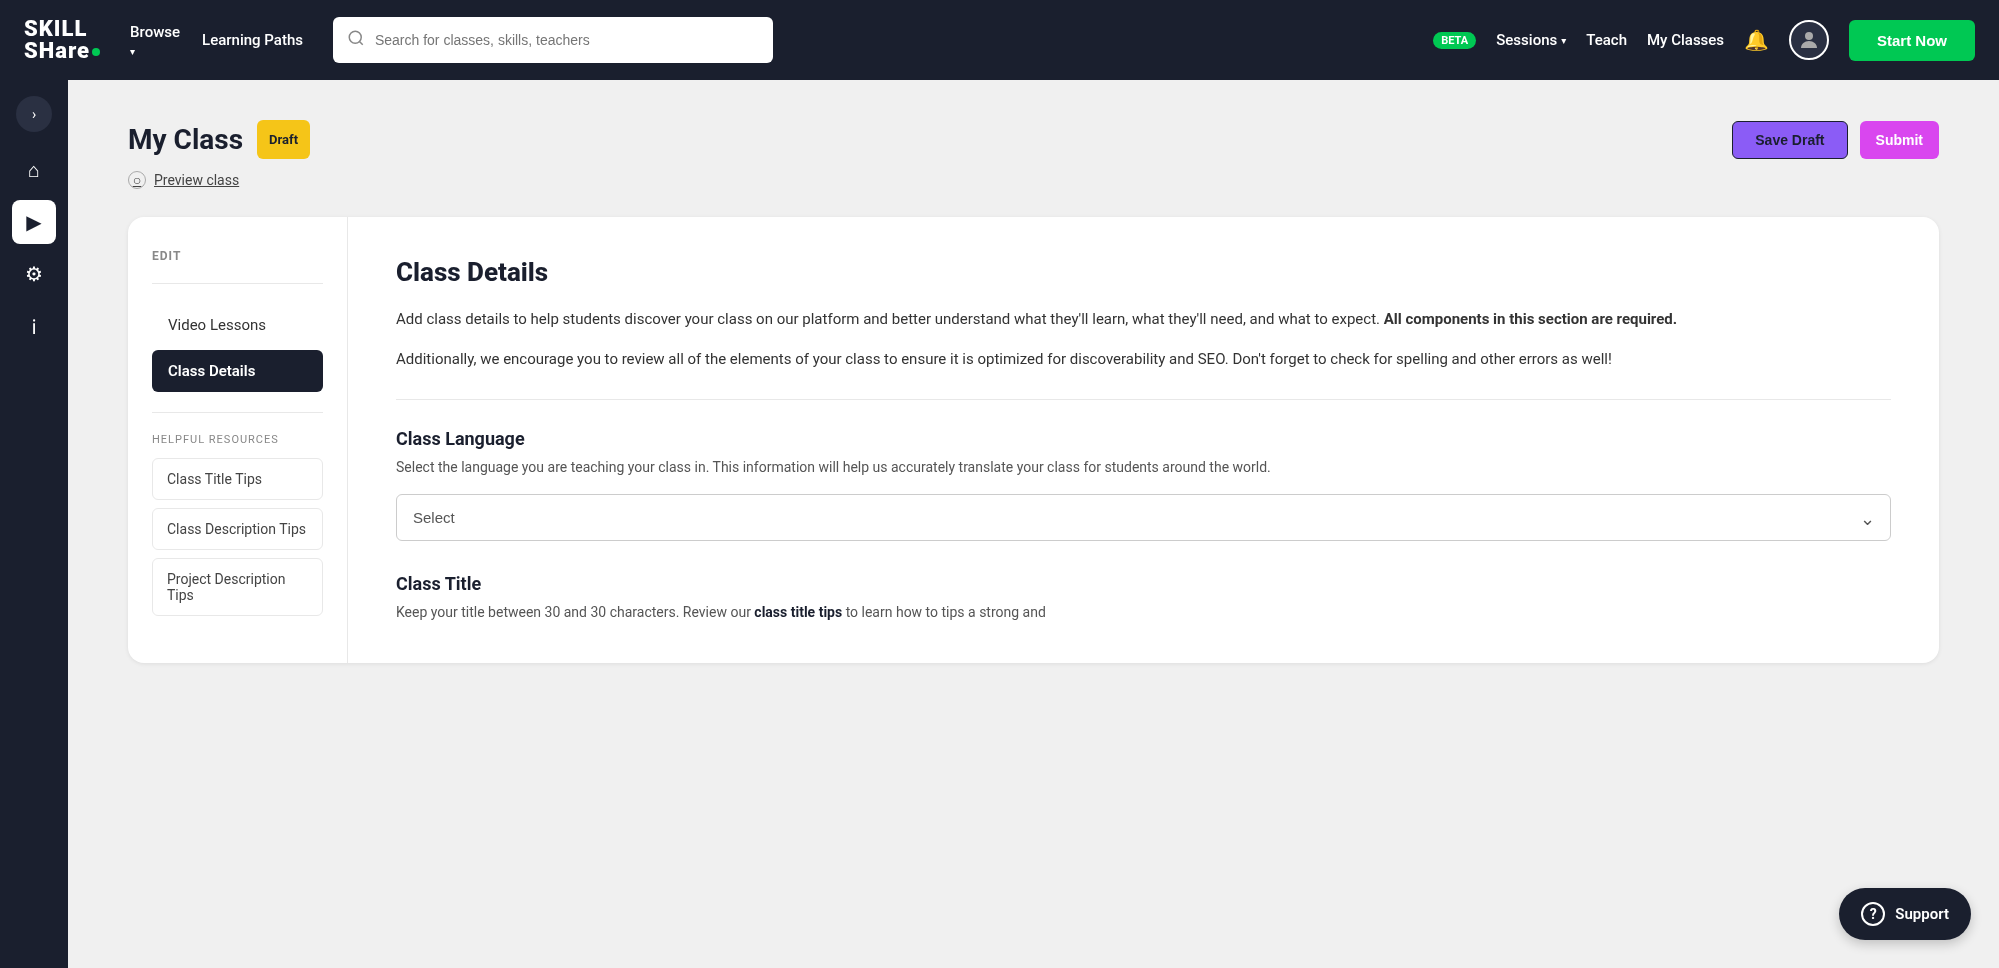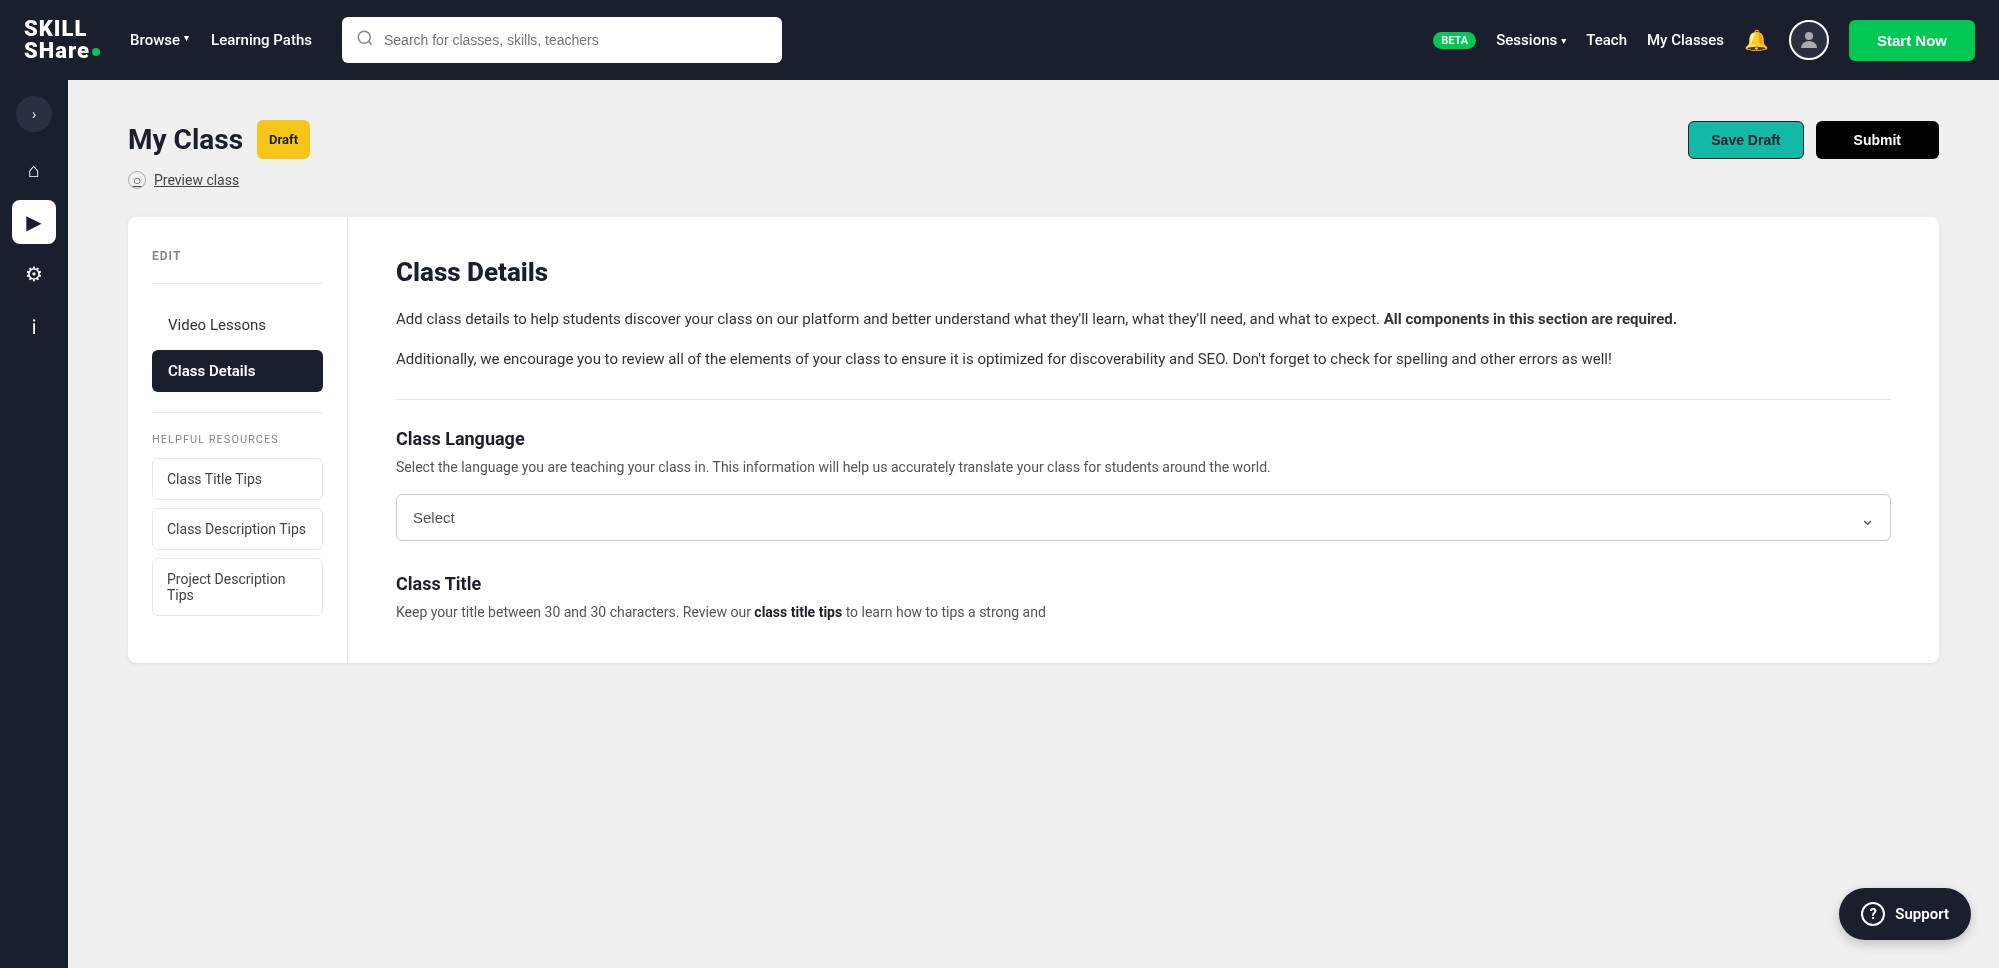--- a/index.html
+++ b/index.html
@@ -40,20 +40,21 @@
     }
     .nav-link {
       color: #fff;
       font-size: 15px;
       font-weight: 500;
       cursor: pointer;
       white-space: nowrap;
       display: flex;
       align-items: flex-start;
       gap: 4px;
+      flex-direction: column;
     }
     .nav-link .chevron {
       font-size: 10px;
       margin-top: 1px;
     }
     .search-bar {
       flex: 1;
       max-width: 440px;
       display: flex;
       align-items: center;
@@ -201,34 +202,34 @@
       font-weight: 700;
       border-radius: 6px;
       padding: 12px 12px;
     }
     .header-btns {
       display: flex;
       gap: 12px;
     }
     .save-draft-btn {
       border: 1.5px solid #1a1f2e;
-      background: #14b8a6;
+      background: #8b5cf6;
       color: #1a1f2e;
       border-radius: 6px;
       padding: 10px 22px;
       font-size: 14px;
       font-weight: 600;
       cursor: pointer;
     }
     .submit-btn {
-      background: #000000;
+      background: #d946ef;
       color: #fff;
       border: none;
       border-radius: 6px;
-      padding: 10px 38px;
+      padding: 10px 16px;
       font-size: 14px;
       font-weight: 600;
       cursor: pointer;
     }
     .preview-link {
       display: flex;
       align-items: center;
       gap: 8px;
       color: #444;
       font-size: 14px;
@@ -240,21 +241,21 @@
       width: 18px; height: 18px;
       border-radius: 50%;
       border: 1.5px solid #aaa;
       display: flex; align-items: center; justify-content: center;
     }
 
     
     .panel {
       display: flex;
       background: #fff;
-      border-radius: 8px;
+      border-radius: 16px;
       overflow: hidden;
       box-shadow: 0 1px 4px rgba(0,0,0,0.08);
     }
 
     
     .panel-nav {
       width: 220px;
       flex-shrink: 0;
       padding: 32px 24px;
       border-right: 1px solid #e8e8e8;

